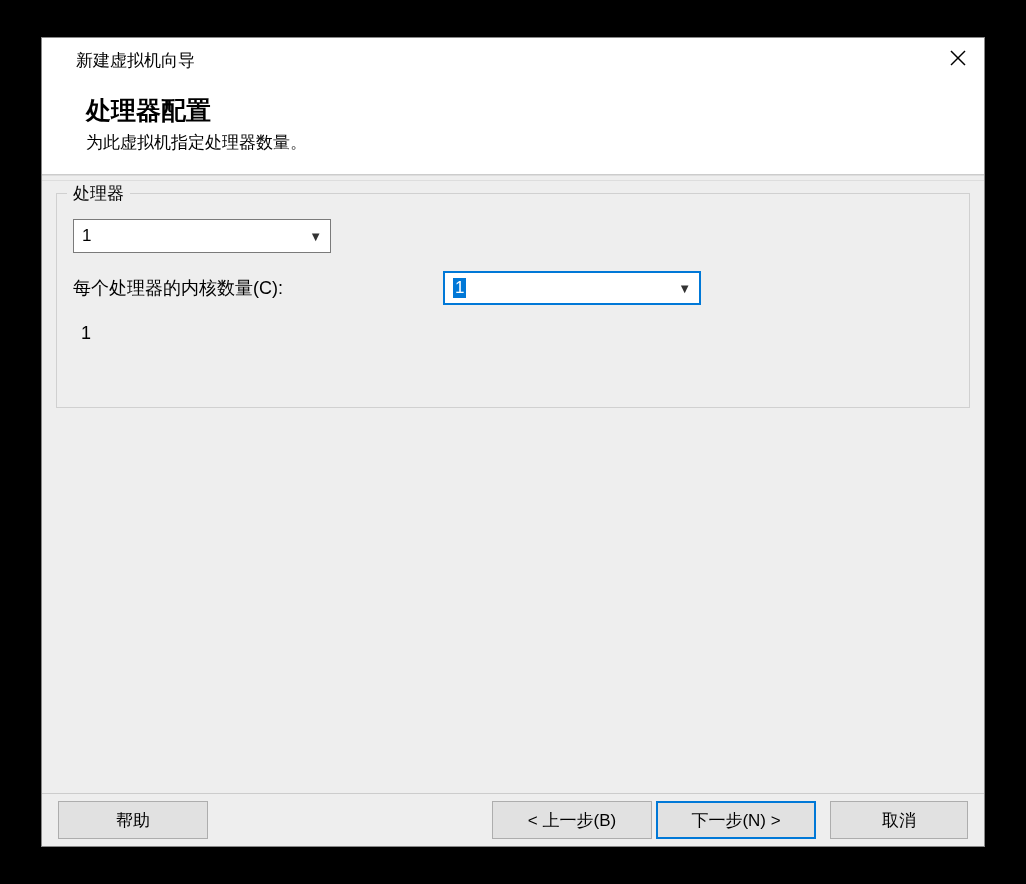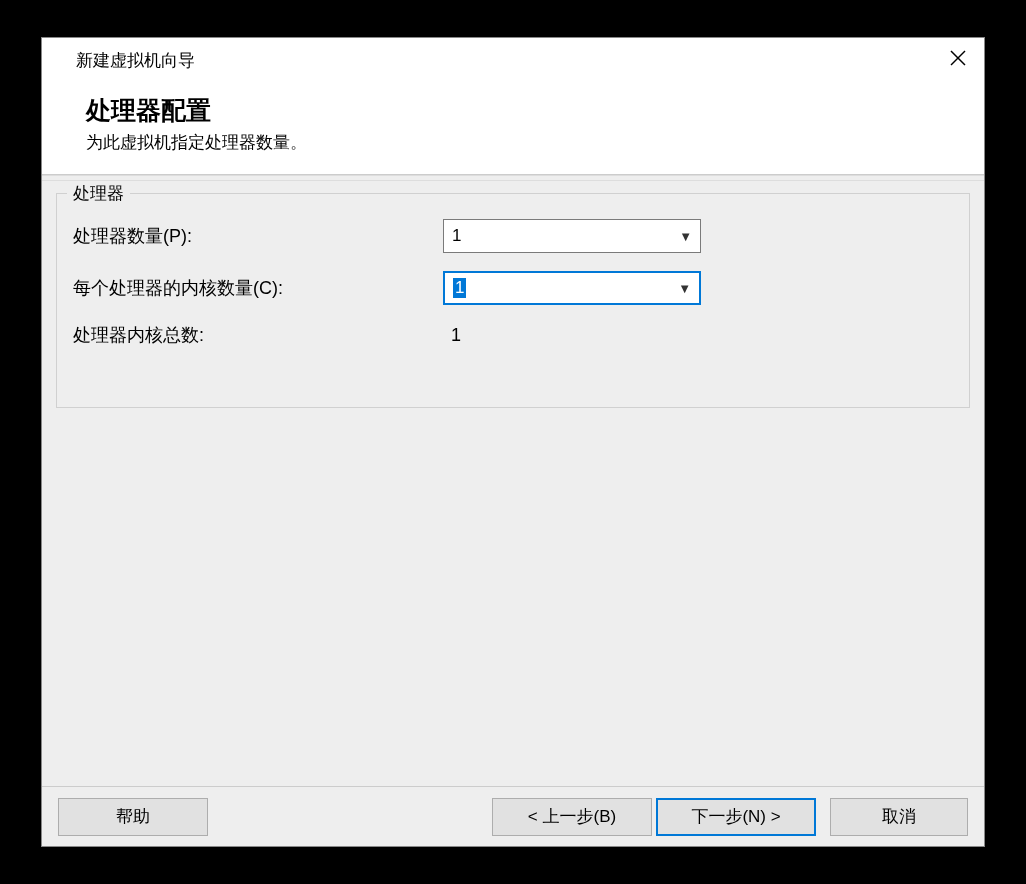--- a/index.html
+++ b/index.html
@@ -120,21 +120,21 @@
   .chevron {
     font-size: 13px;
     color: #333;
   }
   .static-val {
     font-size: 18px;
     color: #000;
     padding-left: 8px;
   }
   .footer {
-    height: 60px;
+    height: 53px;
     background: #eeeeee;
     border-top: 1px solid #ccc;
     display: flex;
     align-items: center;
     padding: 0 16px;
   }
   .btn {
     height: 38px;
     background: #e1e1e1;
     border: 1px solid #adadad;
@@ -174,37 +174,35 @@
     <div class="header-subtitle">为此虚拟机指定处理器数量。</div>
   </div>
 
   <div class="divider-bar"></div>
 
   <div class="body">
     <div class="groupbox">
       <div class="groupbox-legend">处理器</div>
 
       <div class="row">
-        <div class="row-label">处理器数量(P):</div>
         <div class="combo">
           <span>1</span>
           <span class="chevron">▼</span>
         </div>
       </div>
 
       <div class="row">
         <div class="row-label">每个处理器的内核数量(C):</div>
         <div class="combo focused">
           <span class="sel">1</span>
           <span class="chevron">▼</span>
         </div>
       </div>
 
       <div class="row">
-        <div class="row-label">处理器内核总数:</div>
         <div class="static-val">1</div>
       </div>
 
     </div>
   </div>
 
   <div class="footer">
     <div class="btn btn-help">
       <span>帮助</span>
     </div>

